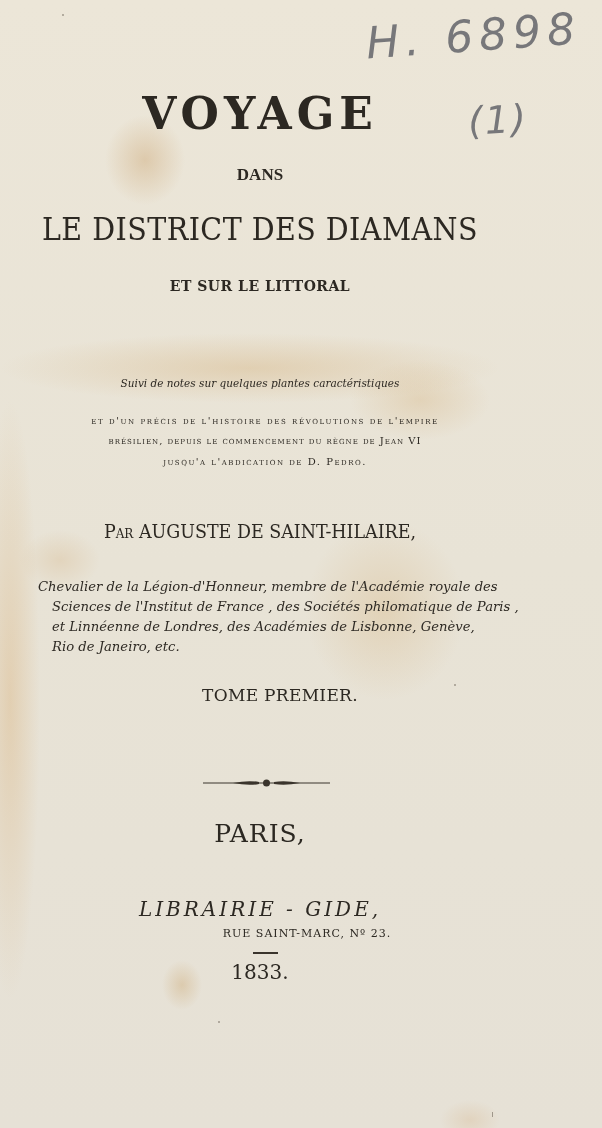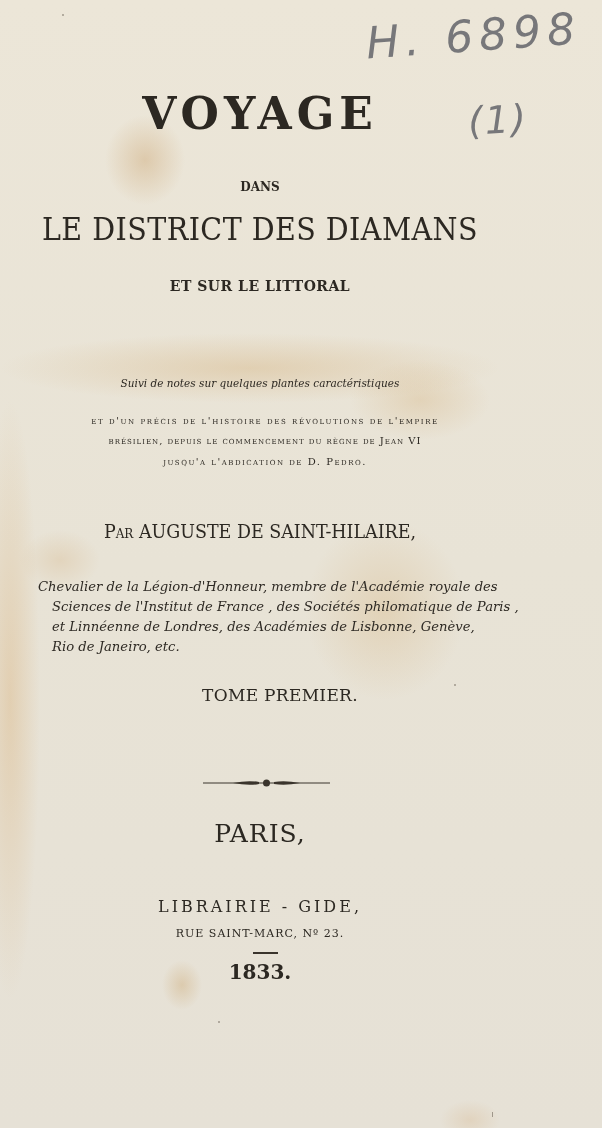--- a/index.html
+++ b/index.html
@@ -25,43 +25,43 @@
     .line {
       position: absolute; left: 0; width: 520px; text-align: center;
       white-space: nowrap; line-height: 1;
     }
     .handwriting {
       position: absolute; font-family: "DejaVu Sans", sans-serif;
       color: #77777a; font-weight: normal; font-style: italic;
       letter-spacing: 6px;
     }
     .t-voyage { top: 92px; font-size: 44px; font-weight: bold; letter-spacing: 5px; }
-    .t-dans { top: 181px; font-size: 12px; font-weight: bold; }
+    .t-dans { top: 166px; font-size: 17px; font-weight: bold; font-family: Liberation Serif, serif; }
     .t-district { top: 214px; font-size: 31px; font-weight: normal; letter-spacing: 0.5px; transform: scaleX(0.92); }
     .t-et-sur { top: 279px; font-size: 14px; font-weight: bold; letter-spacing: 0.5px; }
     .t-bresil { top: 319px; font-size: 40px; font-weight: bold; letter-spacing: 8px; }
     .t-suivi { top: 378px; font-size: 10.5px; font-style: italic; left: 0; }
     .t-precis { top: 416px; font-size: 10px; letter-spacing: 1.6px; font-variant: small-caps; left: 10px; width: 510px; }
     .t-bresilien { top: 436px; font-size: 10px; letter-spacing: 1.0px; font-variant: small-caps; left: 10px; width: 510px; }
     .t-jusqua { top: 457px; font-size: 10px; letter-spacing: 1.5px; font-variant: small-caps; left: 10px; width: 510px; }
     .t-par { top: 522px; font-size: 19px; letter-spacing: 0px; transform: scaleX(0.92); }
     .t-par .sc { font-size: 15px; }
     .para {
       position: absolute; left: 38px; width: 455px; font-size: 13.2px;
       line-height: 20px; color: #2e2a24; transform-origin: left top;
     }
     .para .row { display: block; white-space: nowrap; text-align: justify; font-style: italic; }
     .para .indent { padding-left: 14px; }
     .t-tome { top: 687px; font-size: 17px; letter-spacing: 0.3px; padding-left: 20px; }
     .ornament { position: absolute; left: 203px; top: 776px; width: 127px; height: 14px; }
     .t-paris { top: 821px; font-size: 25px; letter-spacing: 1px; }
-    .t-librairie { top: 899px; font-size: 16px; letter-spacing: 3px; }
-    .t-rue { top: 928px; font-size: 11px; letter-spacing: 1px; }
+    .t-librairie { top: 899px; font-size: 20px; letter-spacing: 3px; font-style: italic; }
+    .t-rue { top: 928px; font-size: 11px; letter-spacing: 1px; padding-left: 47px; }
     .short-rule { position: absolute; left: 253px; top: 952px; width: 25px; height: 2px; background: #3a342c; }
-    .t-year { top: 962px; font-size: 20px; font-weight: bold; }
+    .t-year { top: 962px; font-size: 20px; font-weight: normal; }
     .speck { position: absolute; background: #6e665a; border-radius: 50%; opacity: 0.6; }
   </style>
 </head>
 <body>
 
 <div class="page">
 
   <div class="handwriting" style="left:366px; top:10px; font-size:44px; transform: rotate(-4deg);">H. 6898</div>
   <div class="handwriting" style="left:468px; top:98px; font-size:38px; letter-spacing:2px; transform: rotate(-3deg);">(1)</div>
 

